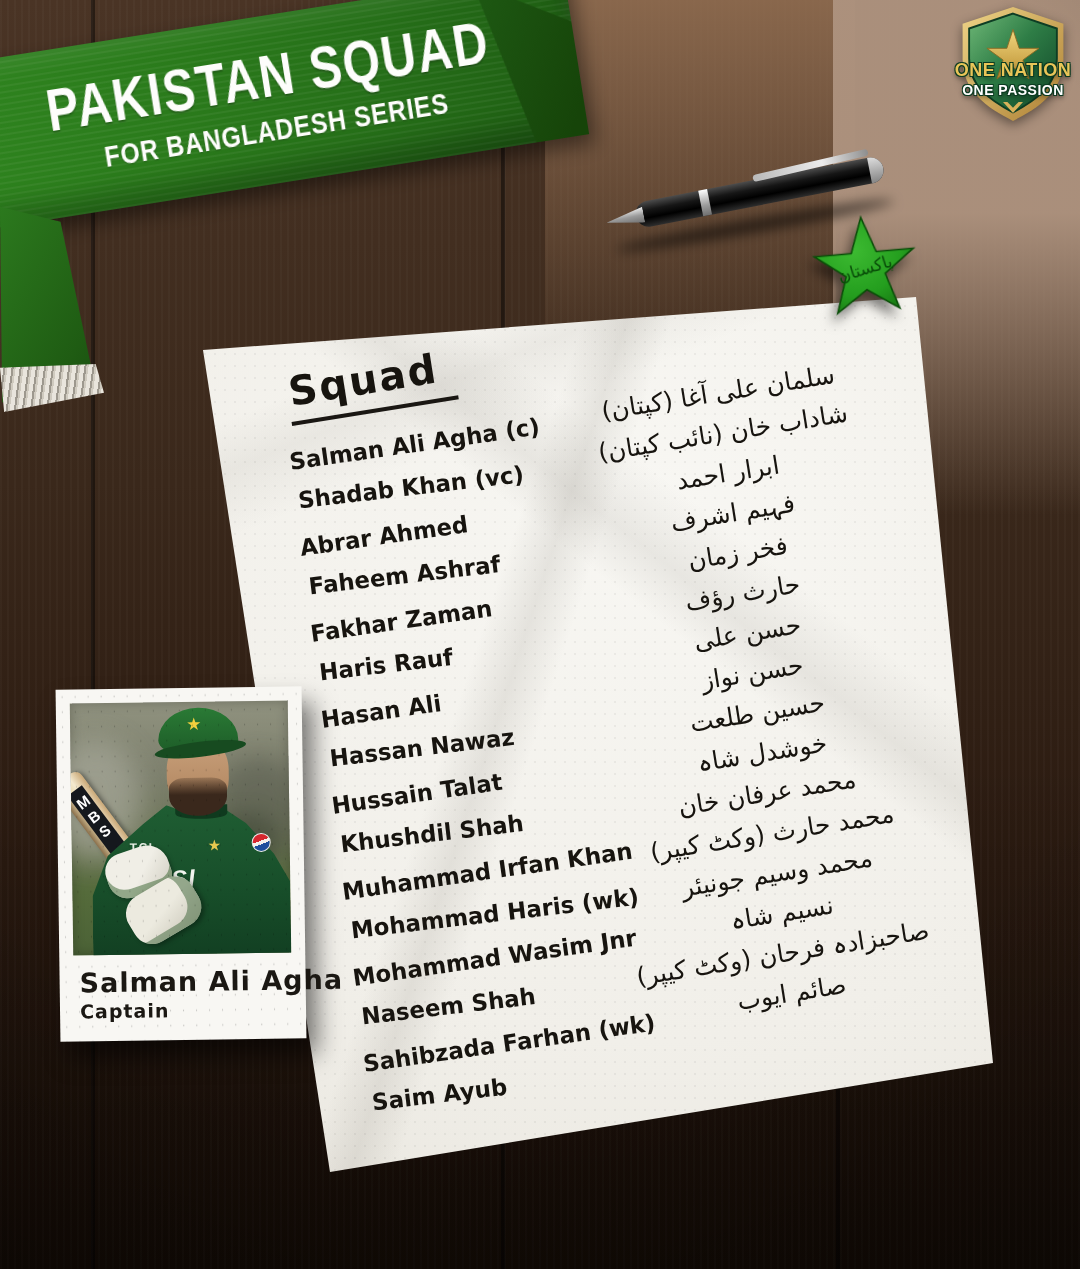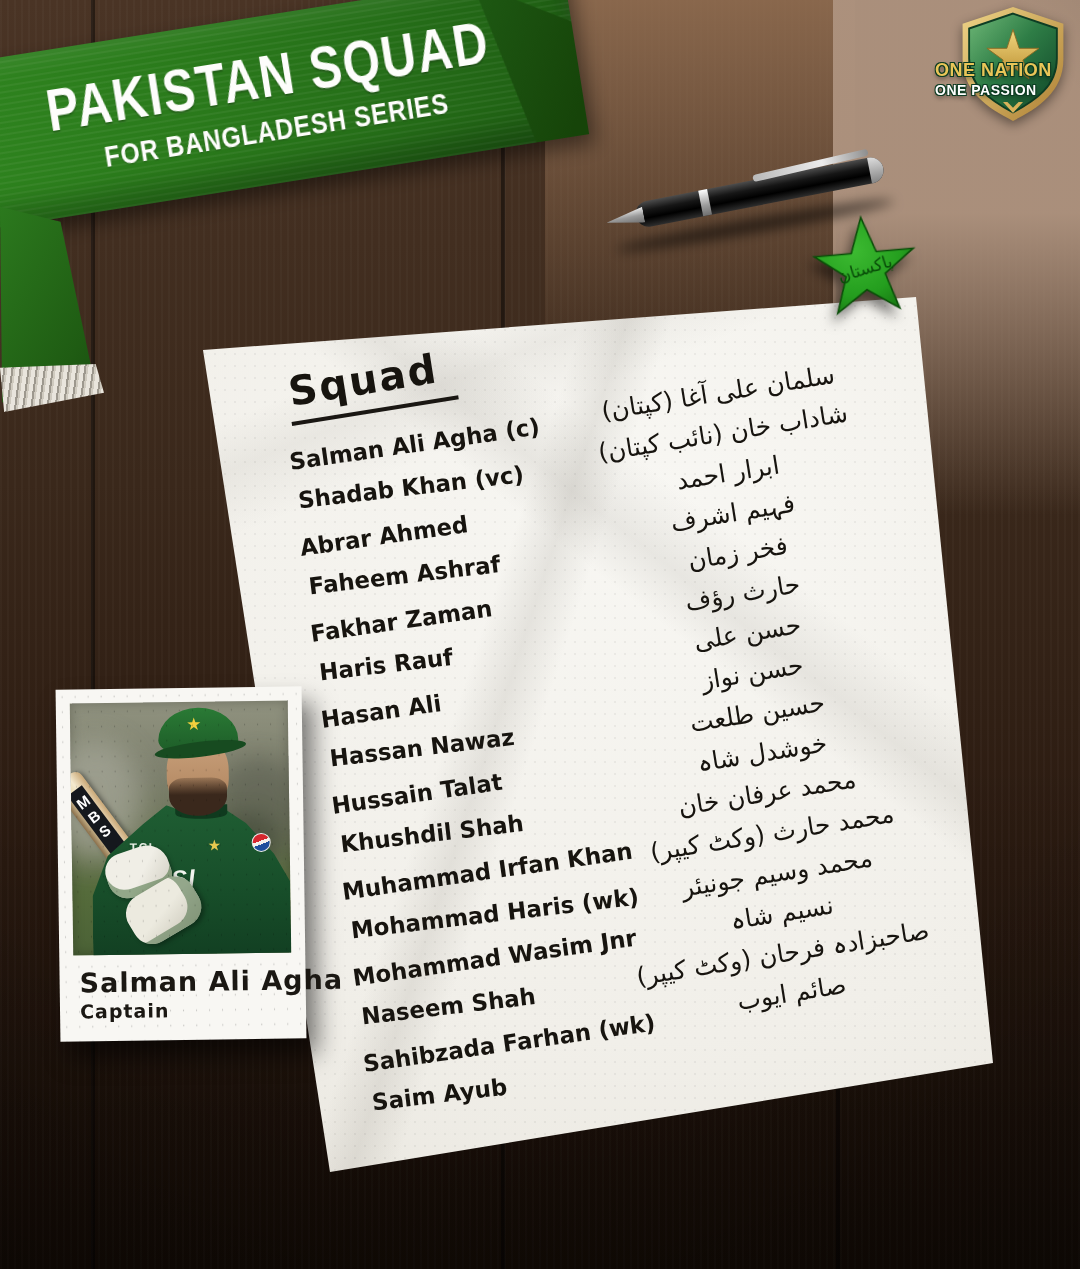--- a/index.html
+++ b/index.html
@@ -42,21 +42,21 @@
   .scarf-end{position:absolute;left:0;top:196px;width:110px;height:215px;}
   .scarf-green{position:absolute;inset:0;
     clip-path:polygon(0 5%, 55% 12%, 84% 82%, 2% 96%);
     background:linear-gradient(120deg,#2c7a1e,#1f5c13 70%,#174a0e);}
   .scarf-fringe{position:absolute;left:0;top:168px;width:104px;height:48px;
     clip-path:polygon(0 8%, 92% 0, 100% 60%, 4% 100%);
     background:repeating-linear-gradient(98deg,#e9e5dd 0 4px,#9d988e 4px 6px,#cfcabf 6px 8px);
     filter:drop-shadow(2px 4px 4px rgba(0,0,0,.4));}
 
   
-  .pcb-logo{position:absolute;left:945px;top:4px;width:136px;}
+  .pcb-logo{position:absolute;left:945px;top:4px;width:136px;text-align:center;}
   .pcb-logo svg{display:block;margin:0 auto;filter:drop-shadow(0 4px 6px rgba(0,0,0,.45));}
   .motto{position:absolute;left:-10px;right:-10px;top:56px;}
   .motto1{font-size:18px;font-weight:900;letter-spacing:.5px;color:#e9c558;
     text-shadow:-1px -1px 0 #0d3b22,1px -1px 0 #0d3b22,-1px 1px 0 #0d3b22,1px 1px 0 #0d3b22,0 3px 4px rgba(0,0,0,.5);}
   .motto2{margin-top:1px;font-size:14px;font-weight:900;letter-spacing:.5px;color:#ffffff;
     text-shadow:-1px -1px 0 #0d3b22,1px -1px 0 #0d3b22,-1px 1px 0 #0d3b22,1px 1px 0 #0d3b22,0 3px 4px rgba(0,0,0,.5);}
   .chevron{width:20px;height:11px;margin:4px auto 0;background:#d9b25a;
     clip-path:polygon(0 0,22% 0,50% 52%,78% 0,100% 0,50% 100%);
     filter:drop-shadow(0 2px 2px rgba(0,0,0,.5));}
 

